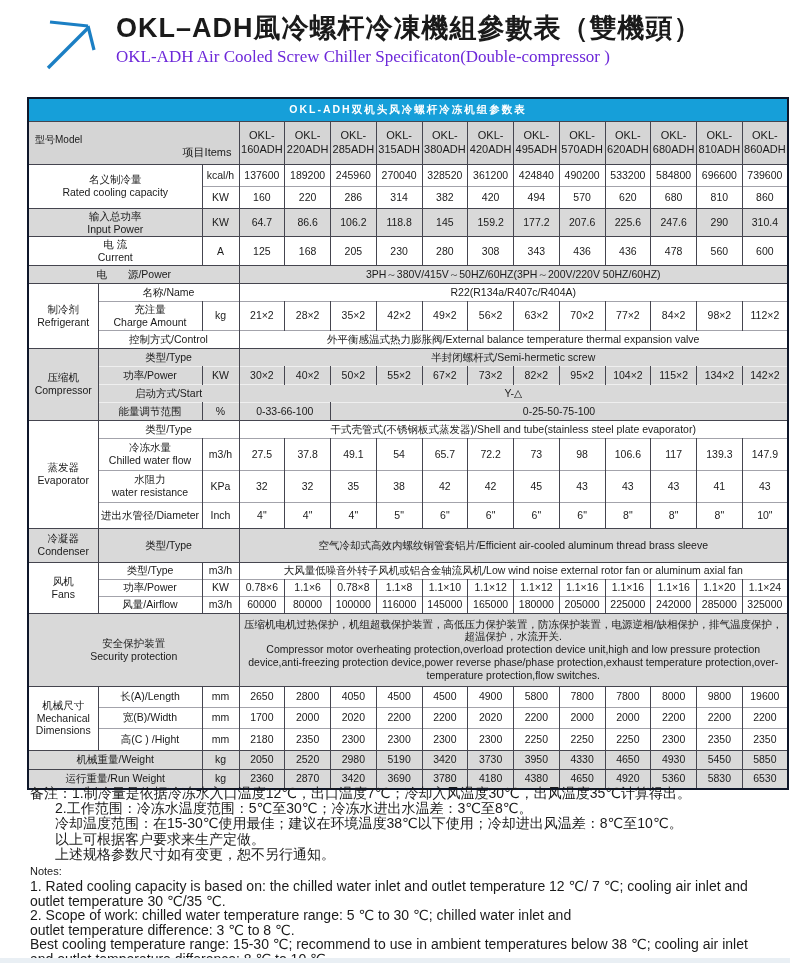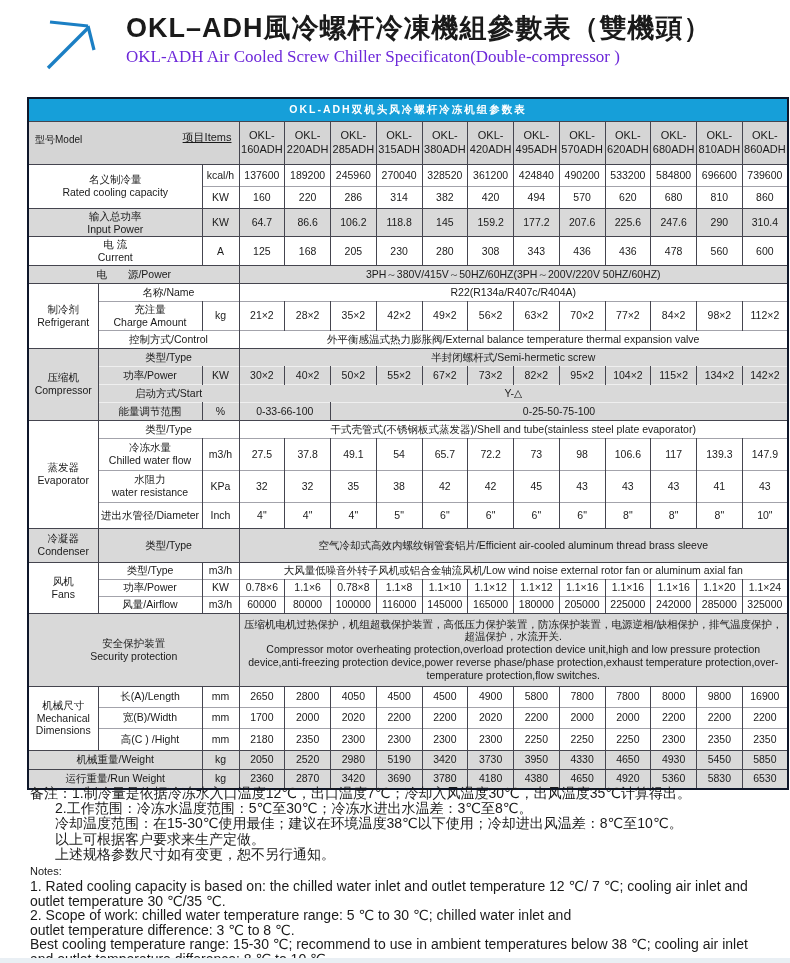--- a/index.html
+++ b/index.html
@@ -6,21 +6,21 @@
   html,body { margin:0; padding:0; }
   body {
     width:790px; height:963px; position:relative; overflow:hidden;
     background:#ffffff; color:#1a1a1a;
     font-family:"Liberation Sans","DejaVu Sans",sans-serif;
   }
 
   
   .page-header { position:absolute; left:36px; top:4px; display:flex; align-items:flex-start; }
   .logo { width:78px; height:74px; flex:0 0 auto; margin-top:6px; }
-  .titles { margin-left:12px; }
+  .titles { margin-left:2px; }
   .title-zh { font-size:27px; font-weight:bold; letter-spacing:1px; line-height:36px; margin-top:6px; }
   .title-en { font-size:17px; line-height:22px; color:#6d28d9;font-family:Liberation Serif, serif; }
 
   
   table.spec { position:absolute; left:27px; top:97px; width:762px;
     border-collapse:collapse; table-layout:fixed; border:2px solid #0f172a; }
   table.spec td {
     border-left:1px solid #45454f; border-right:1px solid #45454f;
     border-top:1px solid #45454f;
     text-align:center; vertical-align:middle;
@@ -35,21 +35,21 @@
     background:#169fd9 !important; color:#ffffff; font-size:14.5px; font-weight:bold;
     letter-spacing:2px; height:23px; border:none;
   }
   tr.models-row td { background:#d5d5d5; font-size:11px; white-space:pre-line; height:38px; }
   td.corner { position:relative; padding:0;
     background-image:linear-gradient(to top right,
       transparent calc(50% - 0.6px), #6b6b74 calc(50% - 0.6px),
       #6b6b74 calc(50% + 0.6px), transparent calc(50% + 0.6px));
   }
   .corner-model { position:absolute; left:6px; bottom:18px; font-size:10px; }
-  .corner-items { position:absolute; right:7px; top:9px; font-size:11px;text-decoration:underline; }
+  .corner-items { position:absolute; right:7px; top:24px; font-size:11px; }
 
   td.cat  { white-space:pre-line; font-size:11px; }
   td.lbl, td.lbl2, td.lbl3 { white-space:pre-line; font-size:11px; }
   td.unit { font-size:10.5px; }
   td.val  { font-size:10.5px; }
   td.span-val { font-size:11px; }
   td.sec-val { text-align:left; padding:4px 8px 3px 8px; font-size:10.7px; line-height:1.33; }
   td.sec-val div { margin:0; }
 
   
@@ -378,21 +378,21 @@
         <td class="val">2800</td>
         <td class="val">4050</td>
         <td class="val">4500</td>
         <td class="val">4500</td>
         <td class="val">4900</td>
         <td class="val">5800</td>
         <td class="val">7800</td>
         <td class="val">7800</td>
         <td class="val">8000</td>
         <td class="val">9800</td>
-        <td class="val">16900</td>
+        <td class="val">19600</td>
       </tr>
     <tr class="in" style="height:21px">
       <td class="lbl">宽(B)/Width</td>
       <td class="unit">mm</td>
     <td class="val">1700</td>
         <td class="val">2000</td>
         <td class="val">2020</td>
         <td class="val">2200</td>
         <td class="val">2200</td>
         <td class="val">2020</td>

